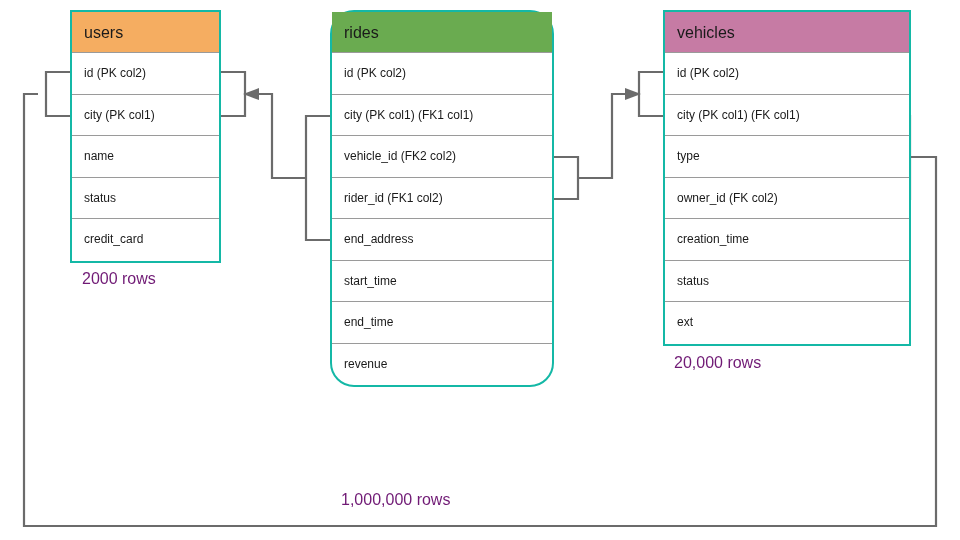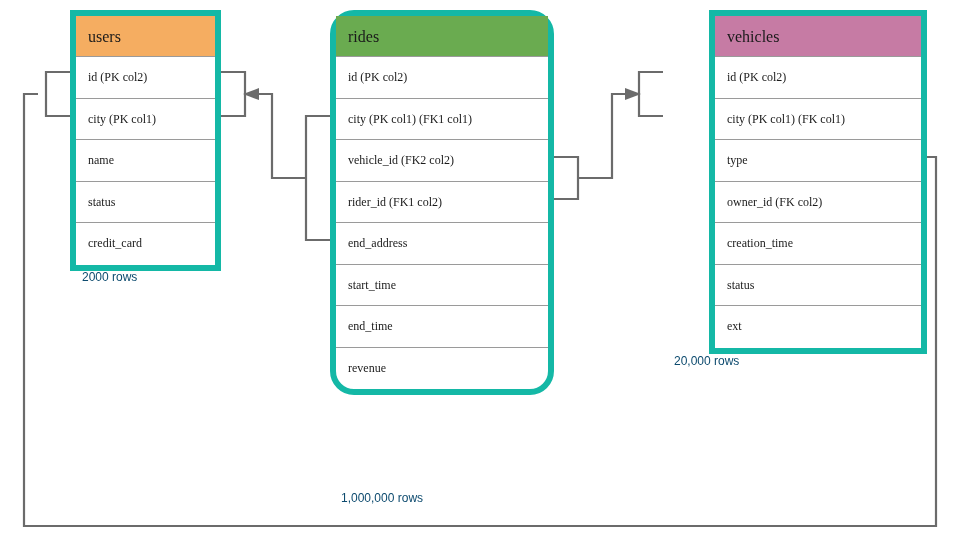--- a/index.html
+++ b/index.html
@@ -10,24 +10,23 @@
   #canvas {
     position: relative;
     width: 960px;
     height: 540px;
     background: #ffffff;
     font-family: "Liberation Sans", sans-serif;
     overflow: hidden;
   }
   .er-table {
     position: absolute;
-    border: 6px solid #14b8a6;
+    border: 2px solid #14b8a6;
     box-sizing: border-box;
     background: #ffffff;
-    font-family: Liberation Serif, serif;
   }
   .er-header {
     height: 41px;
     line-height: 41px;
     padding: 0 0 0 12px;
     font-size: 16px;
     color: #1a1a1a;
     box-sizing: border-box;
     border-bottom: 1px solid #9a9a9a;
     white-space: nowrap;
@@ -42,22 +41,22 @@
     box-sizing: border-box;
     border-bottom: 1px solid #9a9a9a;
     white-space: nowrap;
     overflow: hidden;
   }
   .er-field.last {
     border-bottom: none;
   }
   .row-count {
     position: absolute;
-    font-size: 12px;
-    color: #0c4a6e;
+    font-size: 16px;
+    color: #701a75;
     white-space: nowrap;
   }
   #wires {
     position: absolute;
     left: 0;
     top: 0;
     width: 960px;
     height: 540px;
     pointer-events: none;
   }
@@ -108,21 +107,21 @@
     <div class="er-field">city (PK col1) (FK1 col1)</div>
     <div class="er-field">vehicle_id (FK2 col2)</div>
     <div class="er-field">rider_id (FK1 col2)</div>
     <div class="er-field">end_address</div>
     <div class="er-field">start_time</div>
     <div class="er-field">end_time</div>
     <div class="er-field last">revenue</div>
   </div>
   <div class="row-count" style="left:341px; top:491px;">1,000,000 rows</div>
 
-  <div class="er-table" style="left:663px; top:10px; width:218px;margin-left:46px;">
+  <div class="er-table" style="left:663px; top:10px; width:248px;">
     <div class="er-header" style="background:#c67ba4;">vehicles</div>
     <div class="er-field">id (PK col2)</div>
     <div class="er-field">city (PK col1) (FK col1)</div>
     <div class="er-field">type</div>
     <div class="er-field">owner_id (FK col2)</div>
     <div class="er-field">creation_time</div>
     <div class="er-field">status</div>
     <div class="er-field last">ext</div>
   </div>
   <div class="row-count" style="left:674px; top:354px;">20,000 rows</div>

